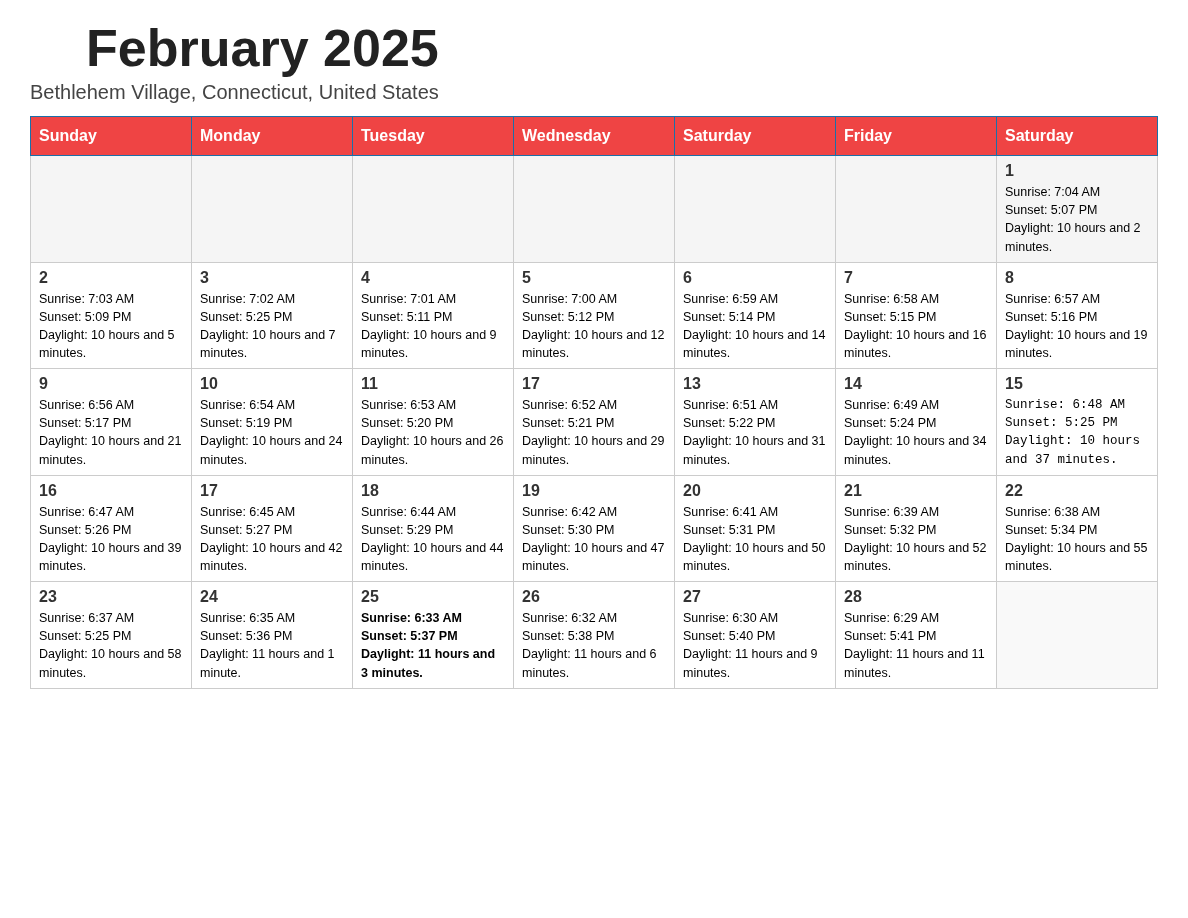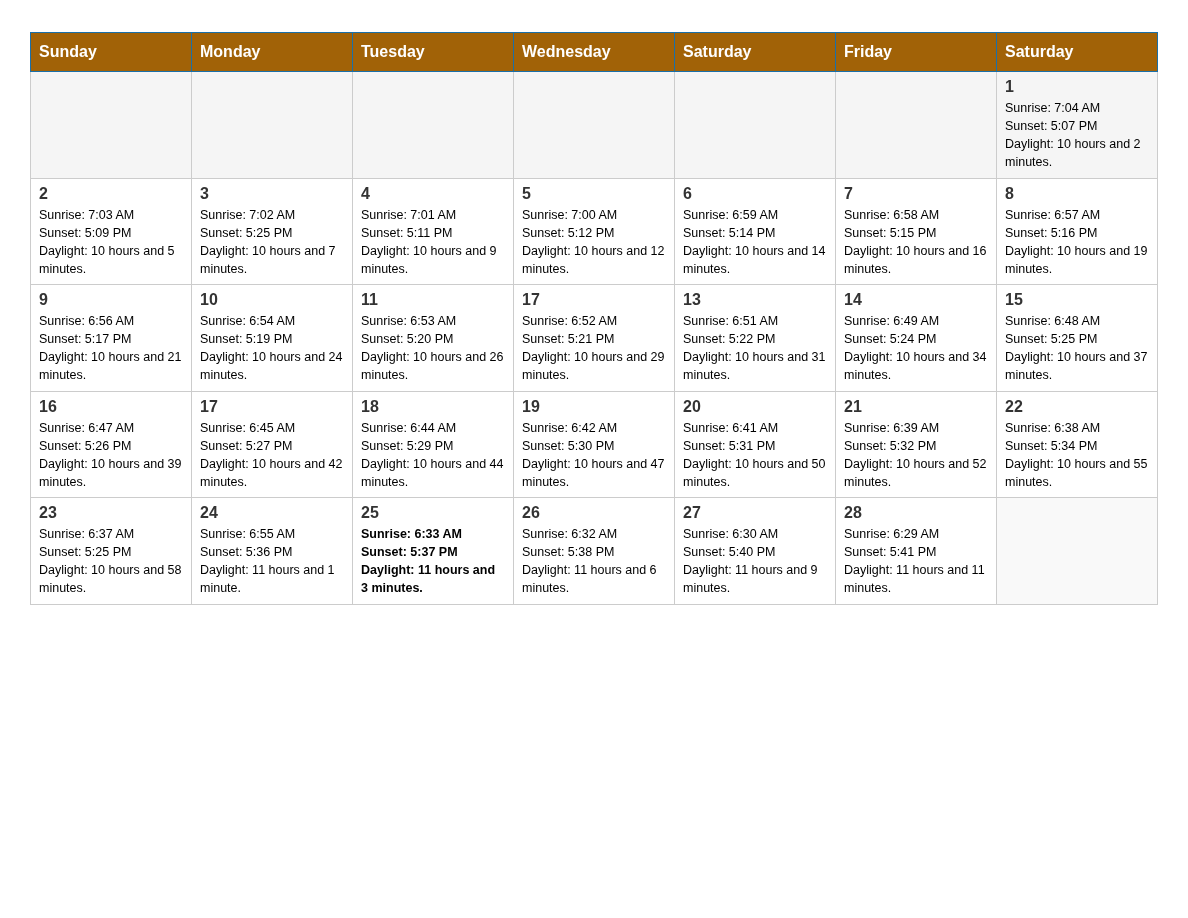--- a/index.html
+++ b/index.html
@@ -34,21 +34,21 @@
       font-size: 20px;
       color: #444;
       margin-top: 4px;
     }
     .calendar {
       width: 100%;
       border-collapse: collapse;
       margin-top: 12px;
     }
     .calendar thead th {
-      background-color: #a16207;
+      background-color: #ef4444;
       color: #fff;
       font-size: 16px;
       font-weight: bold;
       padding: 10px 8px;
       text-align: left;
       border: 1px solid #1a6fa8;
     }
     .calendar tbody td {
       border: 1px solid #ccc;
       vertical-align: top;
@@ -93,20 +93,22 @@
     .logo-arrow {
       display: inline-block;
       margin-left: 2px;
     }
   </style>
 </head>
 <body>
 
 <div class="header-area">
   <div class="title-area">
+    <div class="month-title">February 2025</div>
+    <div class="location-title">Bethlehem Village, Connecticut, United States</div>
   </div>
 </div>
 
 <table class="calendar">
   <thead>
     <tr>
     <th>Sunday</th>
         <th>Monday</th>
         <th>Tuesday</th>
         <th>Wednesday</th>
@@ -206,21 +208,21 @@
 Daylight: 10 hours and 31 minutes.</div>
         </td>
         <td>
           <span class="day-number">14</span>
           <div class="day-info" style="white-space: pre-line;">Sunrise: 6:49 AM
 Sunset: 5:24 PM
 Daylight: 10 hours and 34 minutes.</div>
         </td>
         <td>
           <span class="day-number">15</span>
-          <div class="day-info" style="white-space: pre-line;">Sunrise: 6:48 AM
+          <div class="day-info" style="white-space: pre-line; font-family: Liberation Mono, monospace;">Sunrise: 6:48 AM
 Sunset: 5:25 PM
 Daylight: 10 hours and 37 minutes.</div>
         </td>
       </tr>
       <tr>
         <td>
           <span class="day-number">16</span>
           <div class="day-info" style="white-space: pre-line;">Sunrise: 6:47 AM
 Sunset: 5:26 PM
 Daylight: 10 hours and 39 minutes.</div>
@@ -264,21 +266,21 @@
       </tr>
       <tr>
         <td>
           <span class="day-number">23</span>
           <div class="day-info" style="white-space: pre-line;">Sunrise: 6:37 AM
 Sunset: 5:25 PM
 Daylight: 10 hours and 58 minutes.</div>
         </td>
         <td>
           <span class="day-number">24</span>
-          <div class="day-info" style="white-space: pre-line;">Sunrise: 6:55 AM
+          <div class="day-info" style="white-space: pre-line;">Sunrise: 6:35 AM
 Sunset: 5:36 PM
 Daylight: 11 hours and 1 minute.</div>
         </td>
         <td>
           <span class="day-number">25</span>
           <div class="day-info" style="white-space: pre-line; font-weight: bold;">Sunrise: 6:33 AM
 Sunset: 5:37 PM
 Daylight: 11 hours and 3 minutes.</div>
         </td>
         <td>

